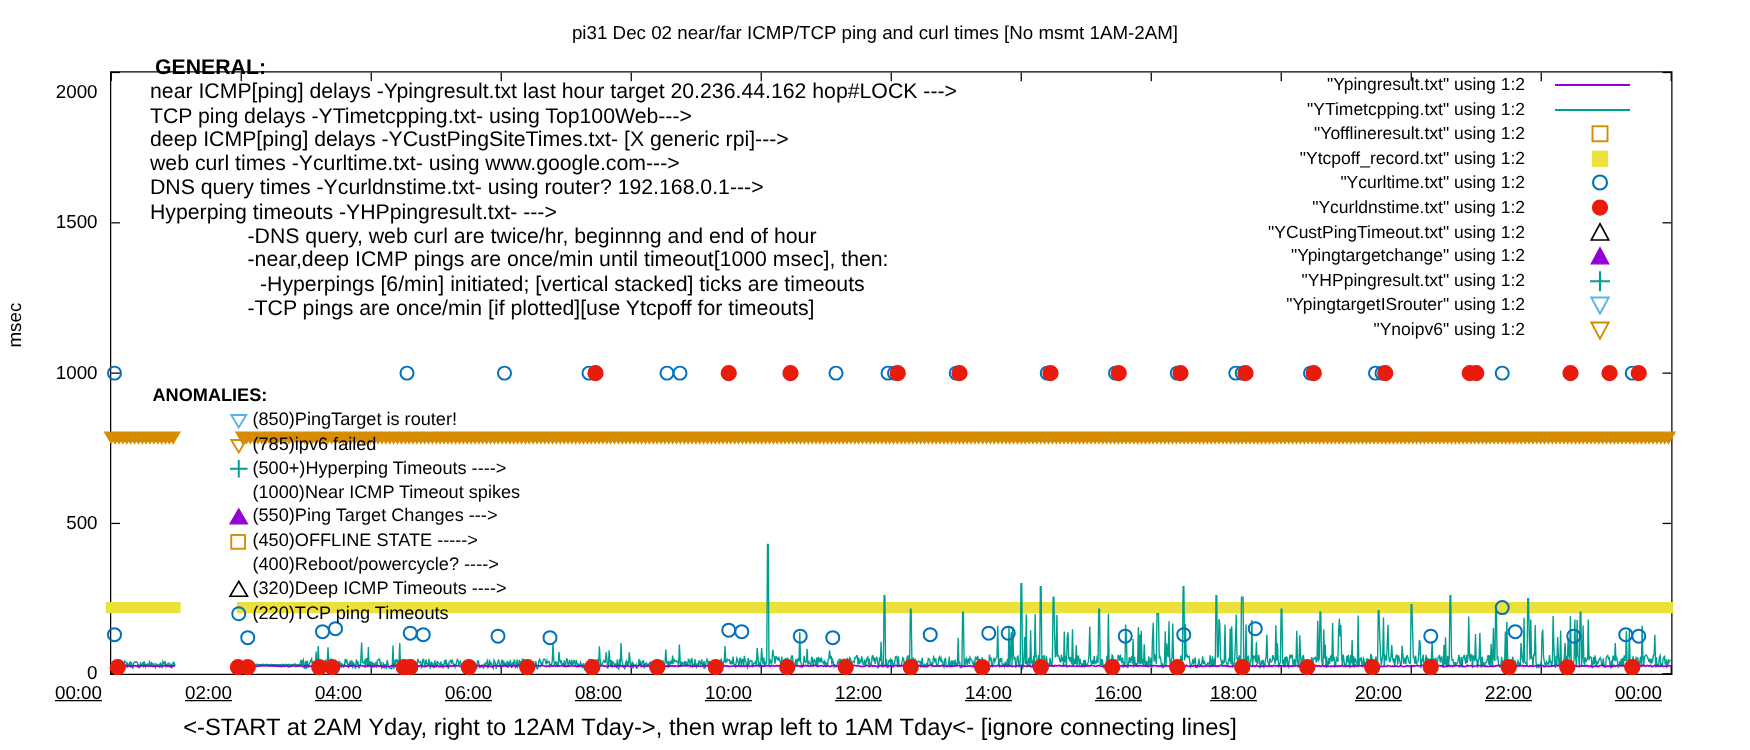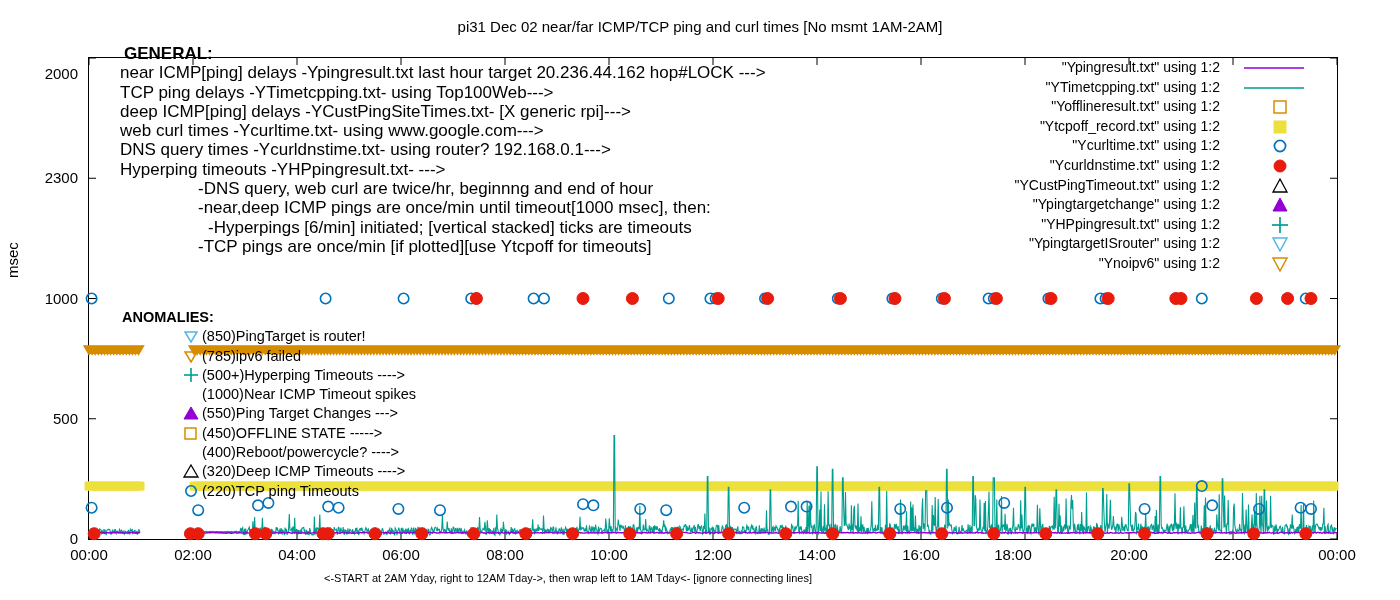--- a/index.html
+++ b/index.html
@@ -3,24 +3,24 @@
 <meta charset="utf-8">
 <style>
   html,body{margin:0;padding:0;background:#fff;}
   body{width:1400px;height:600px;position:relative;overflow:hidden;
        font-family:"Liberation Sans","DejaVu Sans",sans-serif;color:#000;}
   #chart-title{position:absolute;left:0;top:18px;width:1400px;text-align:center;font-size:15px;}
   #plot-frame{position:absolute;left:88px;top:57px;width:1250px;height:483px;
               border:1px solid #000;box-sizing:border-box;}
   #svg-layer{position:absolute;left:0;top:0;width:1400px;height:600px;pointer-events:none;}
   .ylab{position:absolute;font-size:15px;text-align:right;width:70px;}
-  .xlab{position:absolute;font-size:15px;text-align:center;width:90px;top:546px;}
+  .xlab{position:absolute;font-size:15px;text-align:left;width:90px;top:546px;text-decoration:underline;}
   #ylabel-msec{position:absolute;left:4px;top:278px;font-size:15px;
                transform:rotate(-90deg);transform-origin:left top;white-space:nowrap;}
-  #xaxis-caption{position:absolute;left:0;top:572px;width:1136px;text-align:center;font-size:11px;}
+  #xaxis-caption{position:absolute;left:0;top:572px;width:1136px;text-align:center;font-size:19px;}
   #general-block{position:absolute;left:120px;top:44px;font-size:17px;line-height:19.3px;white-space:nowrap;}
   #general-block .hdr{font-weight:bold;padding-left:4px;}
   #general-block .ind1{padding-left:78px;}
   #general-block .ind2{padding-left:88px;}
   #anom-block{position:absolute;left:122px;top:308px;font-size:14.5px;line-height:19.3px;white-space:nowrap;}
   #anom-block .hdr{font-weight:bold;}
   .anom-row{position:relative;padding-left:80px;height:19.3px;}
   .anom-row .sym{position:absolute;left:60px;top:0;width:18px;text-align:center;}
   #legend{position:absolute;left:0;top:58px;width:1338px;font-size:14px;line-height:19.6px;}
   .lg-row{position:relative;height:19.6px;text-align:right;padding-right:118px;white-space:nowrap;}
@@ -166,21 +166,21 @@
     <circle cx="1144.6" cy="533.709" r="6" fill="#e81b0c" stroke="#e81b0c" stroke-width="1"></circle>
     <circle cx="1207" cy="533.709" r="6" fill="#e81b0c" stroke="#e81b0c" stroke-width="1"></circle>
     <circle cx="1253.8" cy="533.709" r="6" fill="#e81b0c" stroke="#e81b0c" stroke-width="1"></circle>
     <circle cx="1305.8" cy="533.709" r="6" fill="#e81b0c" stroke="#e81b0c" stroke-width="1"></circle>
   </svg>
 
 <div id="yticks-container">
     <div class="ylab" style="left: 8px; top: 530px;">0</div>
     <div class="ylab" style="left: 8px; top: 409.75px;">500</div>
     <div class="ylab" style="left: 8px; top: 289.5px;">1000</div>
-    <div class="ylab" style="left: 8px; top: 169.25px;">2300</div>
+    <div class="ylab" style="left: 8px; top: 169.25px;">1500</div>
     <div class="ylab" style="left: 8px; top: 49px; margin-top: 16px;">2000</div>
   </div>
 <div id="xticks-container">
     <div class="xlab" style="left: 44px;">00:00</div>
     <div class="xlab" style="left: 148px;">02:00</div>
     <div class="xlab" style="left: 252px;">04:00</div>
     <div class="xlab" style="left: 356px;">06:00</div>
     <div class="xlab" style="left: 460px;">08:00</div>
     <div class="xlab" style="left: 564px;">10:00</div>
     <div class="xlab" style="left: 668px;">12:00</div>

